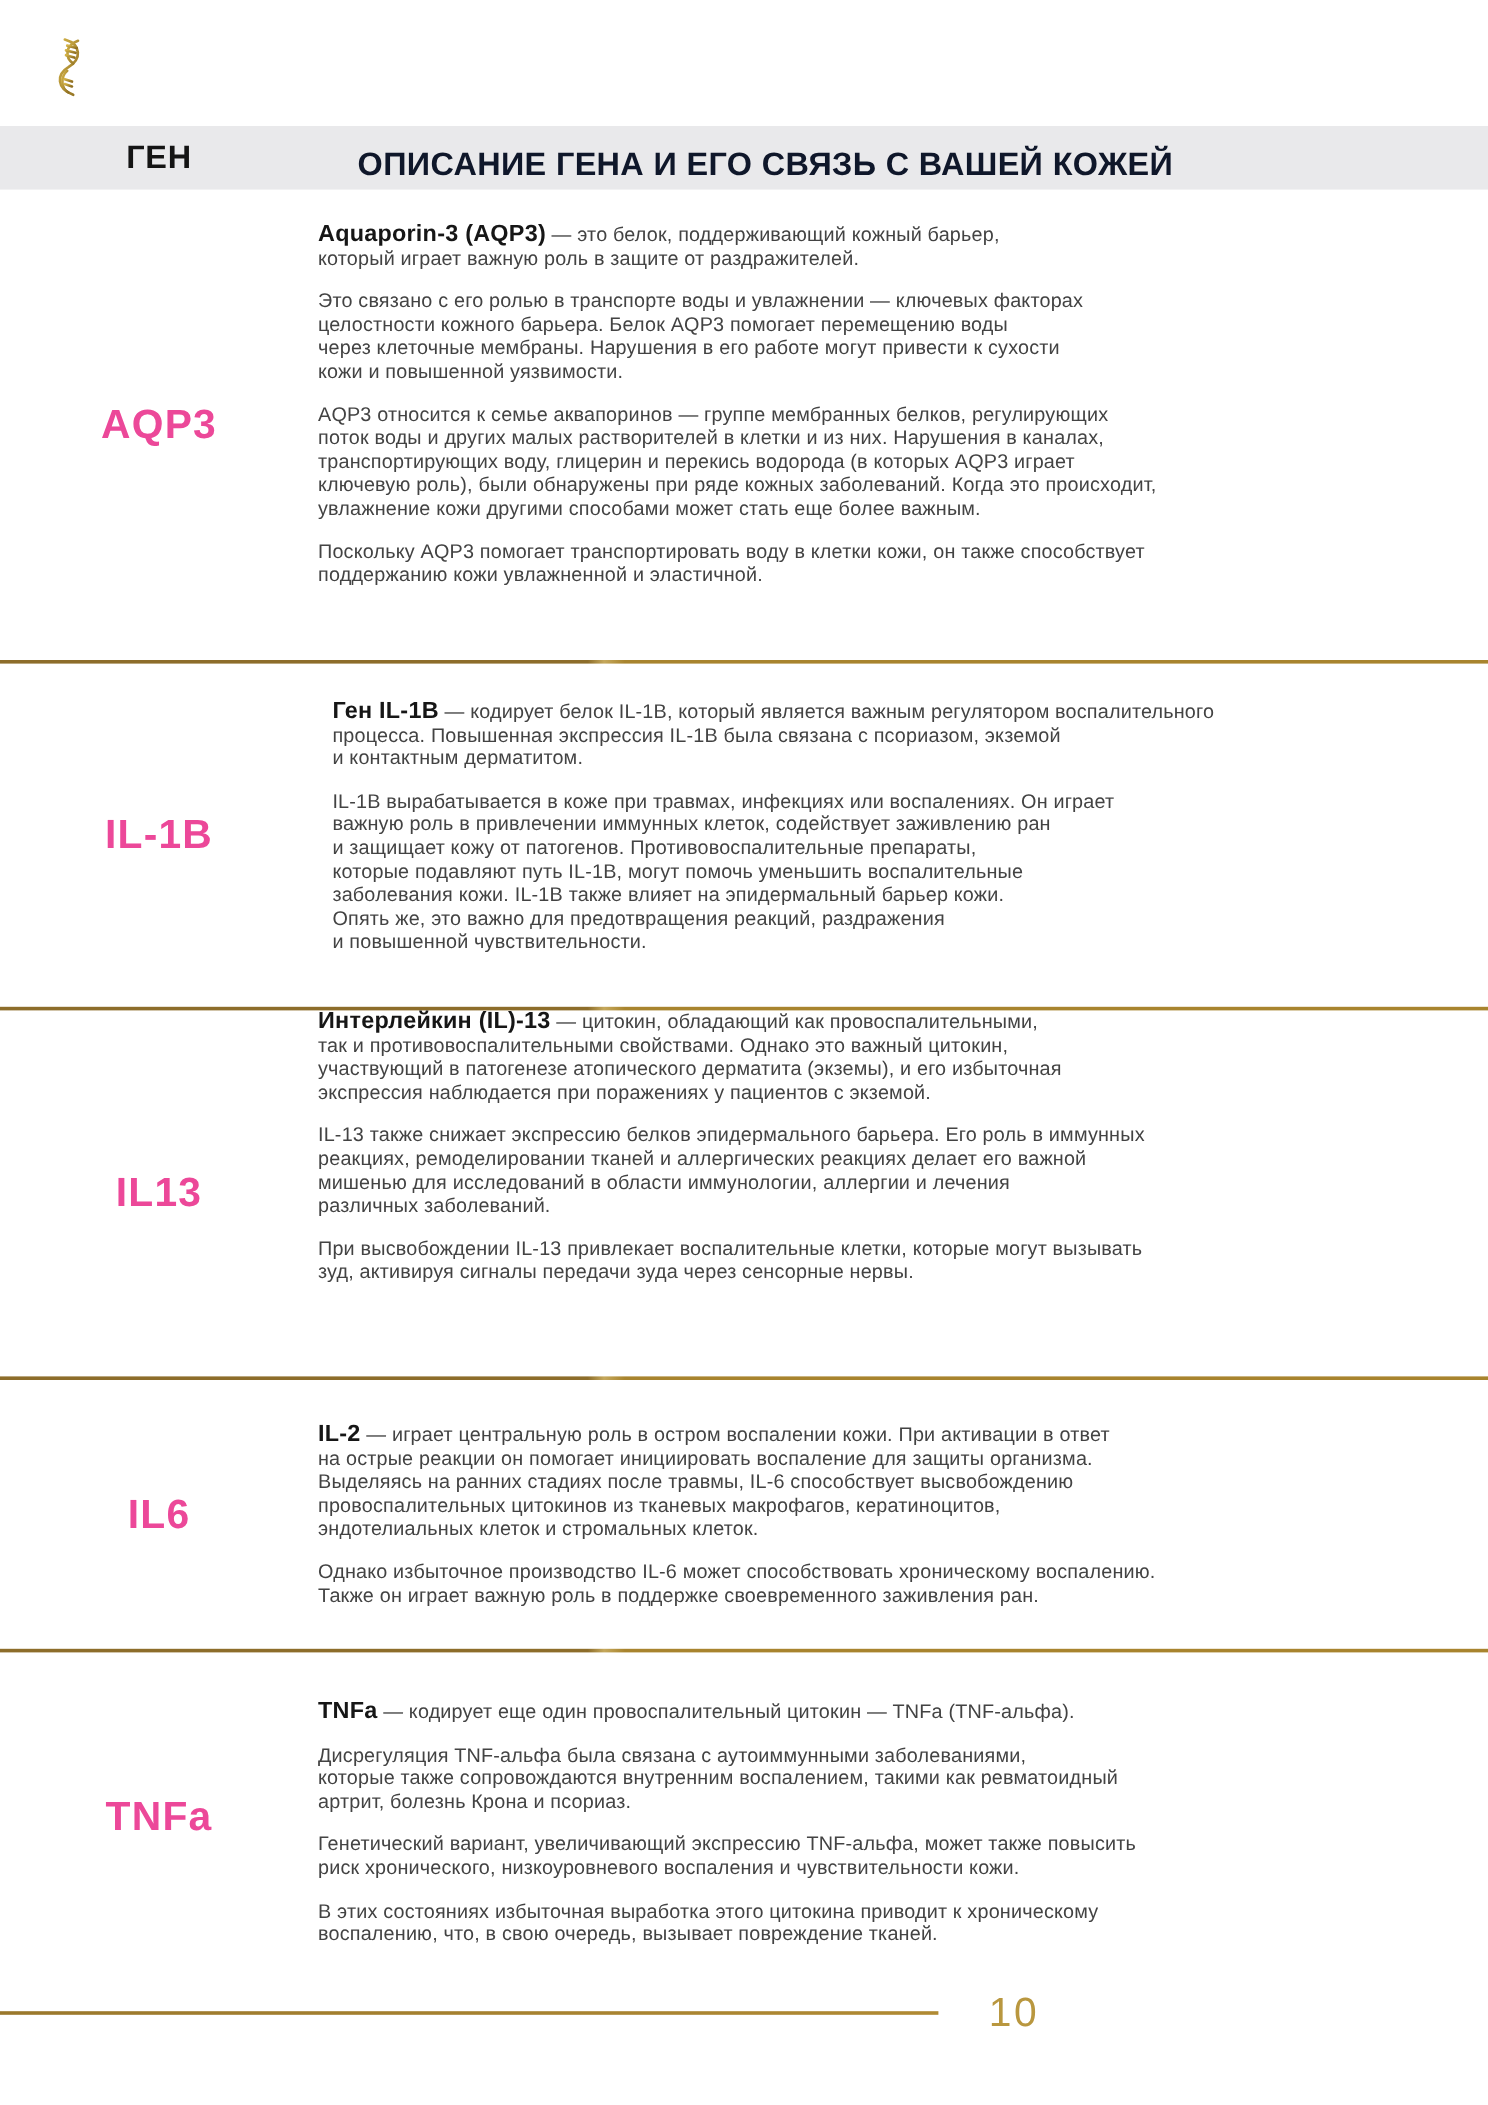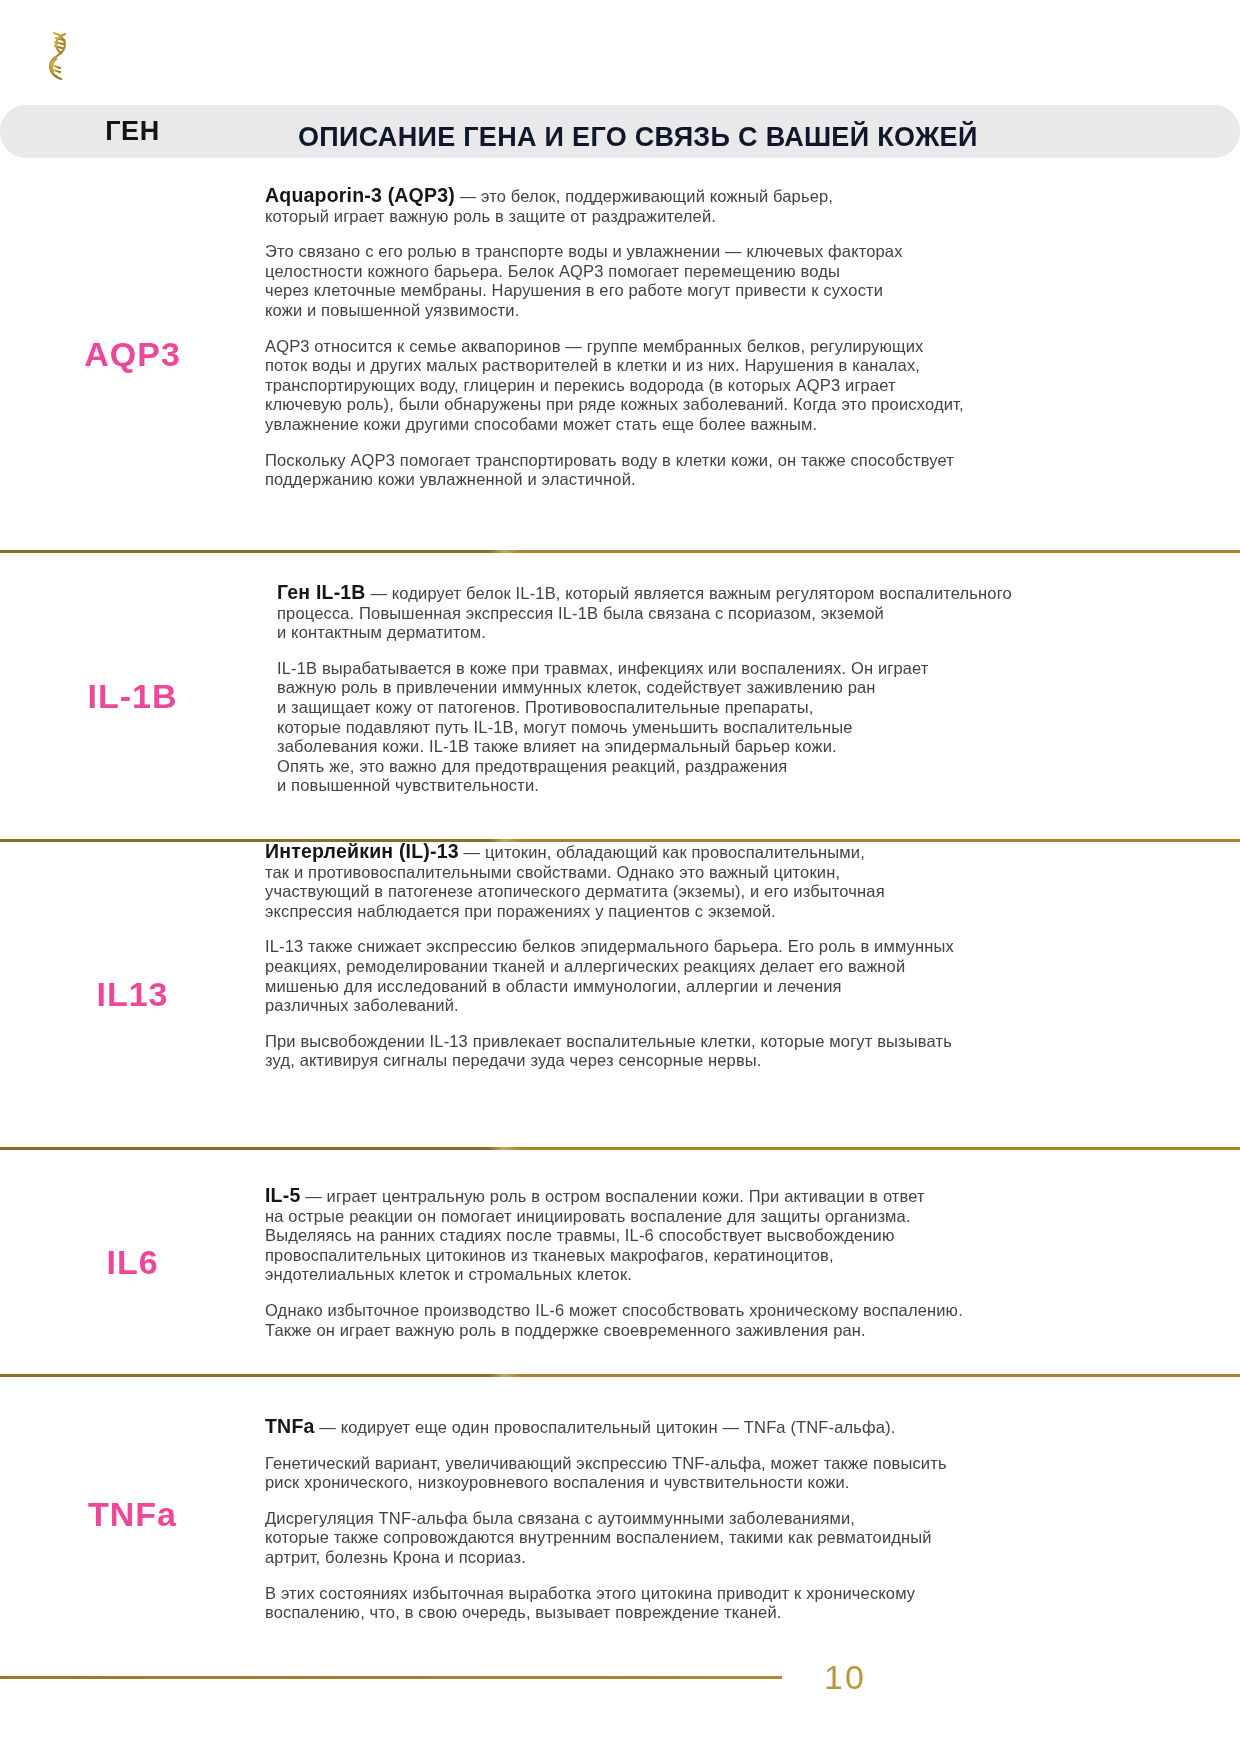--- a/index.html
+++ b/index.html
@@ -25,21 +25,20 @@
     left: 44px;
     width: 30px;
     height: 52px;
   }
   .header-bar {
     height: 53px;
     background: #e9e9eb;
     display: grid;
     grid-template-columns: 265px 1fr;
     align-items: center;
-    border-radius: 26px;
   }
   .header-gene {
     text-align: center;
     font-weight: bold;
     font-size: 27px;
     color: #141414;
     letter-spacing: 0.6px;
   }
   .header-desc {
     font-weight: bold;
@@ -193,40 +192,40 @@
 различных заболеваний.</span></p>
     <p><span>При высвобождении IL-13 привлекает воспалительные клетки, которые могут вызывать
 зуд, активируя сигналы передачи зуда через сенсорные нервы.</span></p>
   </div>
 </section>
 <div class="divider"></div>
 
 <section class="row r3">
   <div class="gene">IL6</div>
   <div class="desc">
-    <p><b>IL-5</b><span> — играет центральную роль в остром воспалении кожи. При активации в ответ
+    <p><b>IL-2</b><span> — играет центральную роль в остром воспалении кожи. При активации в ответ
 на острые реакции он помогает инициировать воспаление для защиты организма.
 Выделяясь на ранних стадиях после травмы, IL-6 способствует высвобождению
 провоспалительных цитокинов из тканевых макрофагов, кератиноцитов,
 эндотелиальных клеток и стромальных клеток.</span></p>
     <p><span>Однако избыточное производство IL-6 может способствовать хроническому воспалению.
 Также он играет важную роль в поддержке своевременного заживления ран.</span></p>
   </div>
 </section>
 <div class="divider"></div>
 
 <section class="row r4">
   <div class="gene">TNFa</div>
   <div class="desc">
     <p><b>TNFa</b><span> — кодирует еще один провоспалительный цитокин — TNFa (TNF-альфа).</span></p>
-    <p><span>Генетический вариант, увеличивающий экспрессию TNF-альфа, может также повысить
-риск хронического, низкоуровневого воспаления и чувствительности кожи.</span></p>
     <p><span>Дисрегуляция TNF-альфа была связана с аутоиммунными заболеваниями,
 которые также сопровождаются внутренним воспалением, такими как ревматоидный
 артрит, болезнь Крона и псориаз.</span></p>
+    <p><span>Генетический вариант, увеличивающий экспрессию TNF-альфа, может также повысить
+риск хронического, низкоуровневого воспаления и чувствительности кожи.</span></p>
     <p><span>В этих состояниях избыточная выработка этого цитокина приводит к хроническому
 воспалению, что, в свою очередь, вызывает повреждение тканей.</span></p>
   </div>
 </section>
 
 <div class="footer">
   <div class="footer-line"></div>
   <div class="page-num">10</div>
 </div>
 

